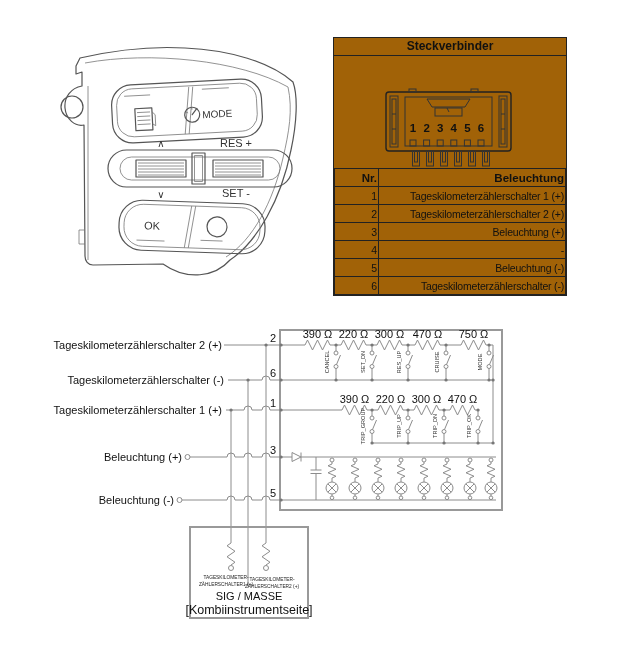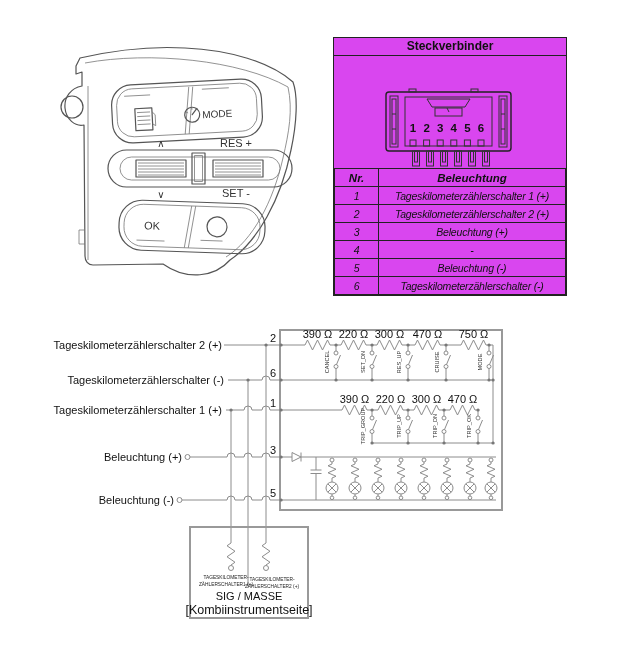--- a/index.html
+++ b/index.html
@@ -1,25 +1,25 @@
 <!DOCTYPE html>
 <html><head>
 <meta charset="utf-8">
 <style>
   html,body{margin:0;padding:0;background:#fff;}
   #page{position:relative;width:623px;height:651px;background:#fff;overflow:hidden;
         font-family:"Liberation Sans","DejaVu Sans",sans-serif;color:#111;}
   .abs{position:absolute;}
   
-  #connector-panel{left:333px;top:37px;width:232px;border:1px solid #222;background:#d946ef;}
+  #connector-panel{left:333px;top:37px;width:232px;border:1px solid #222;background:#a16207;}
   #connector-title{height:17px;line-height:17px;text-align:center;font-weight:bold;
                    font-size:12px;border-bottom:1px solid #222;}
   #connector-art{display:block;}
   table.pins{border-collapse:collapse;width:100%;font-size:10.5px;letter-spacing:-0.2px;}
-  table.pins th,table.pins td{border:1px solid #222;height:17px;text-align:center;padding:0 1px;font-style:italic;}
+  table.pins th,table.pins td{border:1px solid #222;height:17px;text-align:right;padding:0 1px;}
   table.pins th{font-size:11.5px;font-weight:bold;letter-spacing:0;}
   table.pins .c1{width:44px;}
   
   svg text{font-family:"Liberation Sans","DejaVu Sans",sans-serif;}
   .w{stroke:#8c8c8c;fill:none;stroke-width:1;}
   .w2{stroke:#999;fill:none;stroke-width:2;}
   .oc{fill:#fff;stroke:#8c8c8c;stroke-width:1;}
   .dot{stroke:#777;stroke-width:3.2;stroke-linecap:round;fill:none;}
   .lbl{font-size:11px;fill:#111;}
   .pinnum{font-size:11px;fill:#111;}

